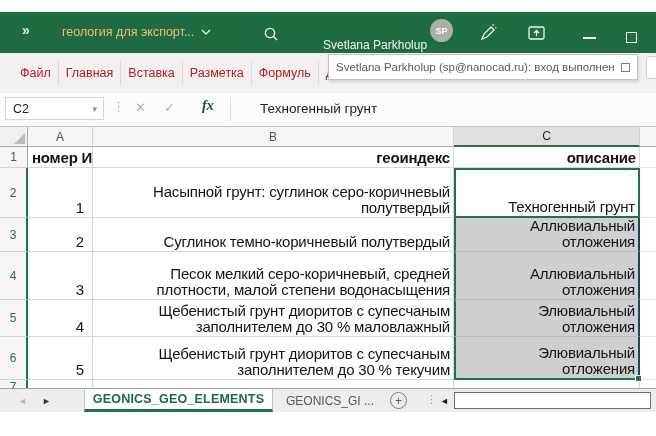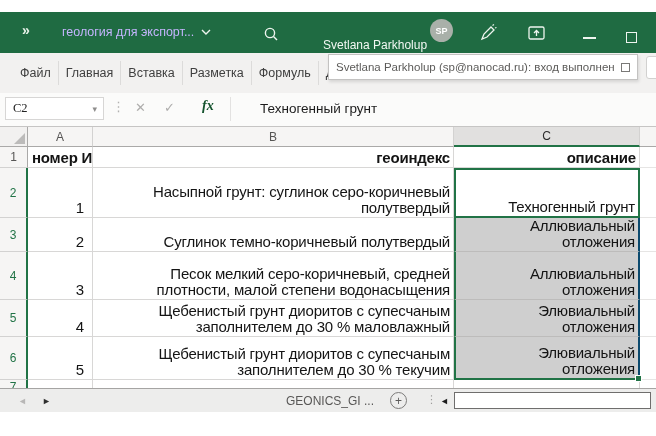--- a/index.html
+++ b/index.html
@@ -6,46 +6,46 @@
   html,body { width:656px; height:436px; }
   body {
     position:relative; overflow:hidden; background:#ffffff;
     font-family:"Liberation Sans", sans-serif;
     -webkit-font-smoothing:antialiased;
   }
   
   .top-strip { position:absolute; left:0; top:0; width:656px; height:12px; background:#ffffff; }
   .titlebar { position:absolute; left:0; top:12px; width:656px; height:41px; background:#1f6b42; }
   .titlebar .chevrons { position:absolute; left:22px; top:10px; color:#e8f2ea; font-size:14px; font-weight:bold; letter-spacing:1px; }
-  .tb-title { position:absolute; left:62px; top:13px; display:flex; align-items:center; gap:7px; color:#c4b5fd; font-size:12.5px; }
+  .tb-title { position:absolute; left:62px; top:13px; display:flex; align-items:center; gap:7px; color:#fdba74; font-size:12.5px; }
   .tb-search { position:absolute; left:263px; top:14px; }
   .tb-user { position:absolute; left:323px; top:26px; color:#f2f8f3; font-size:12px; }
   .tb-avatar { position:absolute; left:430px; top:7px; width:23px; height:23px; border-radius:50%;
     background:#a9b0a9; color:#ffffff; font-size:9px; font-weight:bold;
     display:flex; align-items:center; justify-content:center; }
   .tb-icon { position:absolute; top:12px; }
   .tb-min { position:absolute; left:583px; top:25px; width:13px; height:2px; background:#eef5ef; }
   .tb-max { position:absolute; left:626px; top:20px; width:11px; height:11px; border:1.5px solid #eef5ef; }
   
   .ribbon { position:absolute; left:0; top:53px; width:656px; height:40px; background:#f2f1f0; }
   .rtabs { display:flex; align-items:center; height:100%; padding-left:13px; }
-  .rtab { font-size:12.5px; color:#404040; padding:5px 7px; white-space:nowrap; }
+  .rtab { font-size:12.5px; color:#b91c1c; padding:5px 7px; white-space:nowrap; }
   .rtab + .rtab { border-left:1px solid #dcdbda; }
   .tooltip { position:absolute; left:328px; top:1px; height:26px; background:#ffffff;
     border:1px solid #c3c2c1; box-shadow:1px 2px 3px rgba(0,0,0,.12);
     display:flex; align-items:center; padding:0 7px; gap:6px;
     font-size:11.5px; color:#5c5b59; white-space:nowrap; }
   .popout { width:9px; height:9px; border:1.2px solid #7a7977; }
   .edge-btn { position:absolute; left:646px; top:3px; width:16px; height:23px; background:#ffffff;
     border:1px solid #d2d1d0; border-radius:3px; }
   
   .fbar { position:absolute; left:0; top:93px; width:656px; height:34px; background:#fbfbfa;
     border-bottom:1px solid #c6c5c4; }
   .namebox { position:absolute; left:5px; top:4px; width:99px; height:23px; background:#ffffff;
-    border:1px solid #d7d6d5; display:flex; align-items:center;font-family:Liberation Serif, serif; }
+    border:1px solid #d7d6d5; display:flex; align-items:center; }
   .namebox .ref { flex:1; padding-left:7px; font-size:12.5px; color:#222; }
   .namebox .caret { padding-right:6px; color:#8f8e8d; font-size:9px; }
   .fb-dots { position:absolute; left:112px; top:6px; color:#b3b2b1; font-size:13px; letter-spacing:0; }
   .fb-x { position:absolute; left:135px; top:7px; color:#aeadac; font-size:13px; }
   .fb-check { position:absolute; left:164px; top:7px; color:#aeadac; font-size:13px; }
   .fb-fx { position:absolute; left:202px; top:5px; color:#14532d; font-size:14px;
     font-family:"Liberation Serif", serif; font-style:italic; font-weight:bold; }
   .fb-sep { position:absolute; left:230px; top:4px; width:1px; height:24px; background:#e3e2e1; }
   .fb-value { position:absolute; left:260px; top:8px; font-size:13.5px; color:#1c1c1c; white-space:nowrap; }
   
@@ -257,20 +257,21 @@
   <div class="rh rh-sel rh-part no-b">7</div>
   <div class="cell no-b"></div>
   <div class="cell no-b"></div>
   <div class="cell no-b"></div>
   <div class="sliver no-b"></div>
 </div>
 
 <div class="sheetbar">
   <span class="nav-left">◄</span>
   <span class="nav-right">►</span>
+  <div class="stab-active">GEONICS_GEO_ELEMENTS</div>
   <div class="stab">GEONICS_GI ...</div>
   <div class="new-sheet">+</div>
   <span class="sb-dots">⋮</span>
   <span class="sb-scroll-left">◄</span>
   <div class="sb-track"></div>
 </div>
 
 <div class="bottom-strip"></div>
 
 </body></html>

